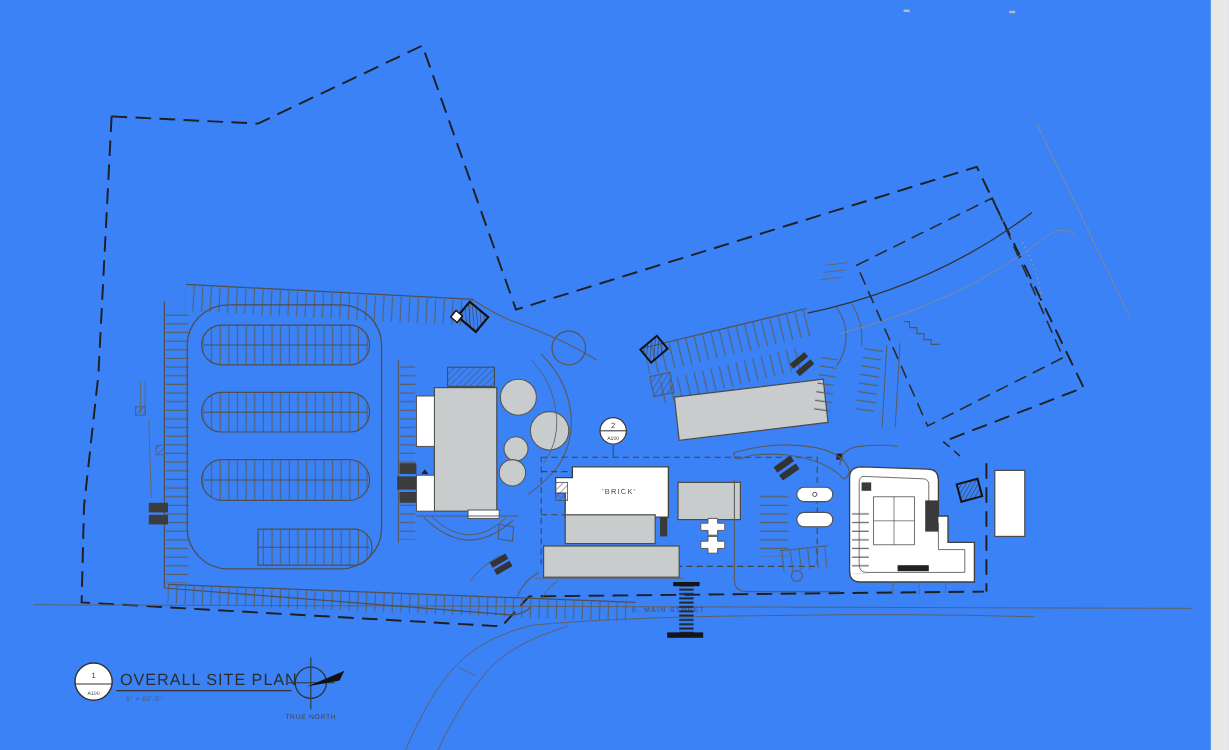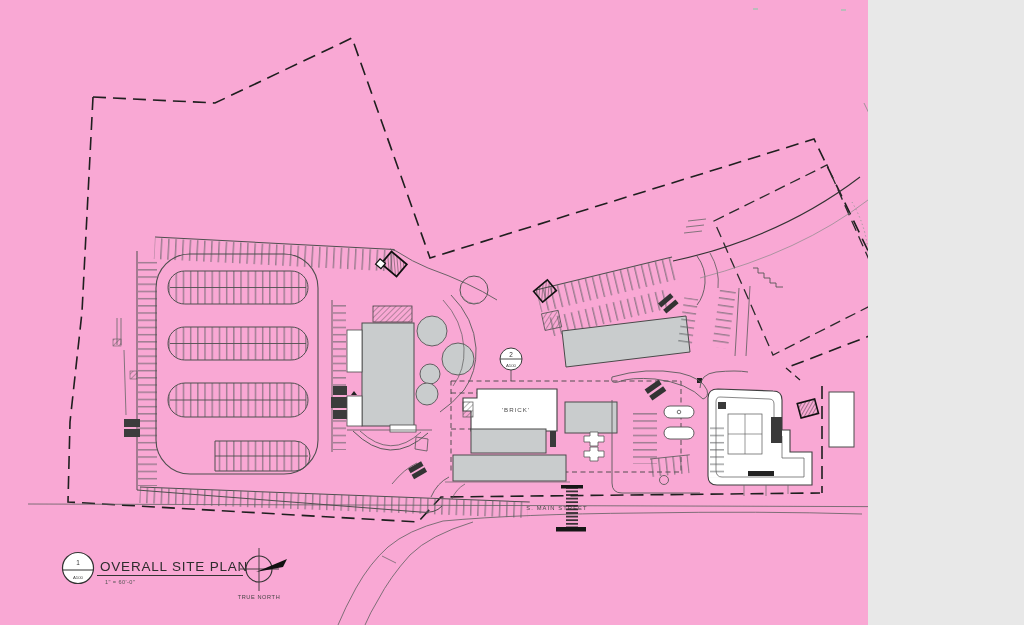--- a/index.html
+++ b/index.html
@@ -1,17 +1,17 @@
 <!DOCTYPE html>
 <html><head>
 <meta charset="utf-8">
 <style>
   html,body{margin:0;padding:0;background:#e8e8e8;}
   .sheet{
-    position:relative;width:868px;height:625px;background:#f9a8d4;
+    position:relative;width:1009px;height:625px;background:#3b82f6;
     font-family:"Liberation Sans", sans-serif;overflow:hidden;
   }
   svg{display:block;}
   text{font-family:"Liberation Sans", sans-serif;fill:#333;}
   .t-title{font-size:13.5px;letter-spacing:.8px;fill:#2d2d2d;}
   .t-scale{font-size:5.6px;letter-spacing:.4px;fill:#555;}
   .t-small{font-size:5.6px;letter-spacing:.6px;fill:#444;}
   .t-tiny{font-size:4.3px;fill:#444;}
   .t-num{font-size:6.4px;fill:#333;}
   .t-brick{font-size:6.2px;letter-spacing:1px;fill:#4a4a4a;}

